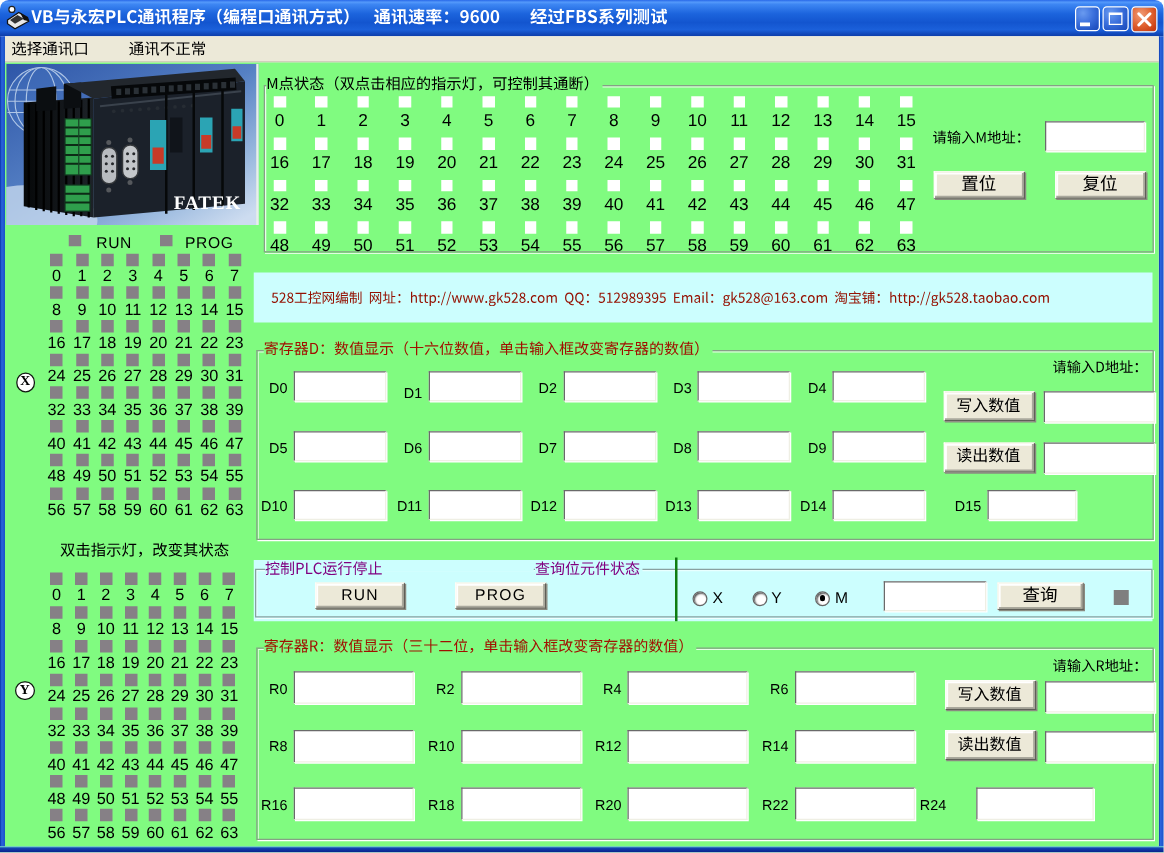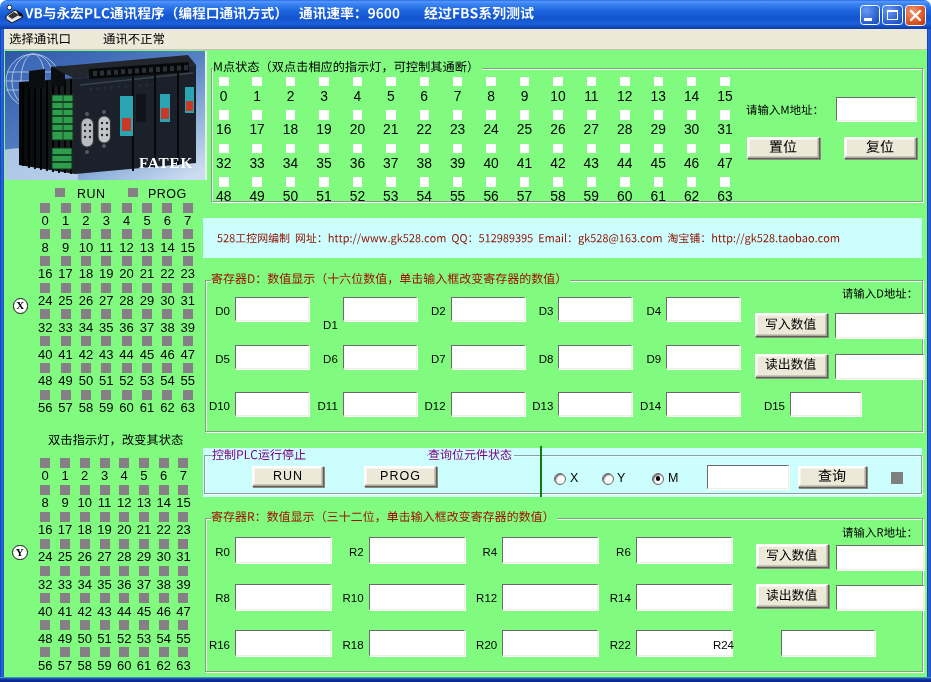--- a/index.html
+++ b/index.html
@@ -580,21 +580,21 @@
     </svg>
 <div class="fr" style="left:204.5px;top:279.5px;width:716.5px;height:150.5px;"></div>
 <svg class="ab" style="left:211.0px;top:272.5px;background:#80fb80;" width="359" height="14" viewBox="0 0 359 14">
       <path transform="translate(0,10.1) scale(1.0000)" d="M5.4 -10C5.5 -9.7 5.6 -9.4 5.7 -9.1H0.9V-7H1.7V-8.3H10.2V-7H11.1V-9.1H6.6C6.6 -9.4 6.4 -9.9 6.2 -10.2ZM0.7 -4.5V-3.7H8.7V-0.1C8.7 0.1 8.7 0.1 8.5 0.1C8.3 0.2 7.6 0.2 6.9 0.1C7 0.4 7.1 0.7 7.2 0.9C8.1 0.9 8.7 1 9.1 0.8C9.5 0.7 9.6 0.5 9.6 -0.1V-3.7H11.3V-4.5H9.5L9.9 -5C9 -5.5 7.4 -6.1 6.1 -6.4L6.2 -6.6H9.8V-7.4H6.4C6.4 -7.6 6.5 -7.8 6.5 -8H5.7C5.6 -7.8 5.6 -7.6 5.5 -7.4H2.2V-6.6H5.2C4.8 -5.8 3.8 -5.3 1.8 -5.1C1.9 -4.9 2.1 -4.7 2.1 -4.5ZM5.7 -5.8C6.9 -5.5 8.4 -4.9 9.2 -4.5H2.7C4.2 -4.8 5.1 -5.2 5.7 -5.8ZM3 -2.2H6.2V-1H3ZM2.1 -2.9V0.3H3V-0.3H7V-2.9Z M19.4 -4.2V-3.2H16V-2.4H19.4V-0.1C19.4 0 19.3 0.1 19.1 0.1C18.9 0.1 18.2 0.1 17.4 0.1C17.5 0.3 17.6 0.7 17.7 0.9C18.7 0.9 19.4 0.9 19.8 0.8C20.2 0.7 20.3 0.4 20.3 -0.1V-2.4H23.5V-3.2H20.3V-3.9C21.1 -4.4 22.1 -5.2 22.7 -5.9L22.2 -6.3L22 -6.3H17V-5.5H21.1C20.6 -5 20 -4.5 19.4 -4.2ZM16.6 -10.1C16.5 -9.6 16.3 -9 16.1 -8.5H12.8V-7.6H15.7C15 -6 13.8 -4.4 12.4 -3.4C12.5 -3.2 12.7 -2.8 12.8 -2.6C13.3 -3 13.8 -3.4 14.3 -3.8V0.9H15.2V-4.9C15.8 -5.8 16.3 -6.7 16.7 -7.6H23.3V-8.5H17.1C17.3 -9 17.4 -9.4 17.5 -9.9Z M26.4 -8.8H28.4V-7.1H26.4ZM31.5 -8.8H33.6V-7.1H31.5ZM31.4 -5.8C31.9 -5.6 32.5 -5.3 32.9 -5H29.4C29.7 -5.4 29.9 -5.8 30.1 -6.2L29.2 -6.4V-9.5H25.5V-6.3H29.2C29 -5.9 28.7 -5.4 28.4 -5H24.6V-4.2H27.6C26.8 -3.5 25.7 -2.9 24.4 -2.4C24.5 -2.2 24.8 -1.9 24.9 -1.7L25.5 -2V1H26.4V0.6H28.4V0.9H29.2V-2.7H27C27.7 -3.2 28.3 -3.7 28.8 -4.2H31C31.5 -3.7 32.1 -3.2 32.9 -2.7H30.7V1H31.5V0.6H33.6V0.9H34.5V-2L35.1 -1.8C35.2 -2 35.5 -2.3 35.7 -2.5C34.4 -2.8 33 -3.5 32.1 -4.2H35.4V-5H33.3L33.6 -5.4C33.2 -5.7 32.4 -6.1 31.8 -6.3ZM30.6 -9.5V-6.3H34.5V-9.5ZM26.4 -0.2V-2H28.4V-0.2ZM31.5 -0.2V-2H33.6V-0.2Z M37.2 0H39.5C42.1 0 43.5 -1.6 43.5 -4.4C43.5 -7.2 42.1 -8.8 39.4 -8.8H37.2ZM38.3 -0.9V-7.9H39.3C41.4 -7.9 42.4 -6.7 42.4 -4.4C42.4 -2.2 41.4 -0.9 39.3 -0.9Z M47.3 -5.8C47.7 -5.8 48.2 -6.2 48.2 -6.7C48.2 -7.3 47.7 -7.6 47.3 -7.6C46.8 -7.6 46.3 -7.3 46.3 -6.7C46.3 -6.2 46.8 -5.8 47.3 -5.8ZM47.3 0C47.7 0 48.2 -0.3 48.2 -0.9C48.2 -1.4 47.7 -1.8 47.3 -1.8C46.8 -1.8 46.3 -1.4 46.3 -0.9C46.3 -0.3 46.8 0 47.3 0Z M61.6 -9.9C61.4 -9.4 61 -8.7 60.7 -8.3L61.3 -8C61.6 -8.4 62 -9 62.3 -9.5ZM57.3 -9.5C57.6 -9 57.9 -8.4 58.1 -7.9L58.7 -8.2C58.6 -8.7 58.3 -9.3 58 -9.8ZM61.2 -3.1C60.9 -2.5 60.5 -2 60.1 -1.5C59.6 -1.7 59.1 -2 58.7 -2.2C58.9 -2.4 59.1 -2.8 59.2 -3.1ZM57.6 -1.8C58.2 -1.6 58.8 -1.3 59.4 -1C58.7 -0.4 57.7 -0.1 56.7 0.2C56.9 0.3 57.1 0.6 57.2 0.9C58.3 0.6 59.3 0.1 60.2 -0.6C60.6 -0.4 60.9 -0.1 61.2 0.1L61.8 -0.5C61.5 -0.7 61.2 -0.9 60.8 -1.1C61.4 -1.8 61.9 -2.7 62.2 -3.7L61.7 -3.9L61.6 -3.9H59.6L59.9 -4.5L59.1 -4.6C59 -4.4 58.8 -4.1 58.7 -3.9H57.1V-3.1H58.4C58.1 -2.6 57.8 -2.2 57.6 -1.8ZM59.3 -10.1V-7.8H56.9V-7.1H59.1C58.5 -6.3 57.6 -5.6 56.7 -5.2C56.9 -5.1 57.1 -4.7 57.2 -4.5C57.9 -4.9 58.7 -5.6 59.3 -6.3V-4.8H60.2V-6.5C60.8 -6.1 61.5 -5.5 61.8 -5.2L62.3 -5.9C62 -6.1 60.9 -6.7 60.4 -7.1H62.6V-7.8H60.2V-10.1ZM63.8 -10C63.5 -7.9 63 -5.9 62 -4.6C62.2 -4.5 62.6 -4.2 62.7 -4C63 -4.5 63.3 -5 63.5 -5.6C63.8 -4.4 64.1 -3.3 64.6 -2.4C63.9 -1.2 63 -0.4 61.7 0.3C61.8 0.4 62.1 0.8 62.2 1C63.4 0.3 64.3 -0.5 65 -1.5C65.6 -0.5 66.4 0.3 67.3 0.9C67.5 0.6 67.7 0.3 67.9 0.1C66.9 -0.4 66.1 -1.3 65.5 -2.4C66.1 -3.6 66.6 -5.1 66.8 -6.9H67.6V-7.8H64.2C64.4 -8.4 64.5 -9.1 64.6 -9.9ZM66 -6.9C65.8 -5.5 65.5 -4.3 65.1 -3.3C64.6 -4.4 64.3 -5.6 64 -6.9Z M75.4 -10.1C75.4 -9.7 75.3 -9.3 75.3 -8.9H72.2V-8.1H75.1C75.1 -7.6 75 -7.3 74.9 -6.9H72.8V-0.2H71.7V0.6H79.8V-0.2H78.7V-6.9H75.7C75.8 -7.3 75.9 -7.6 76 -8.1H79.4V-8.9H76.2L76.4 -10ZM73.7 -0.2V-1.2H77.8V-0.2ZM73.7 -4.5H77.8V-3.5H73.7ZM73.7 -5.2V-6.2H77.8V-5.2ZM73.7 -2.9H77.8V-1.8H73.7ZM71.4 -10.1C70.8 -8.2 69.7 -6.5 68.6 -5.3C68.8 -5.1 69 -4.6 69.1 -4.4C69.5 -4.8 69.8 -5.2 70.2 -5.7V1H71V-7.1C71.5 -7.9 71.9 -8.9 72.3 -9.8Z M83.2 -6.8H89.3V-5.6H83.2ZM83.2 -8.8H89.3V-7.5H83.2ZM82.3 -9.5V-4.9H90.3V-9.5ZM90.1 -4C89.7 -3.2 89 -2.2 88.4 -1.5L89.1 -1.2C89.7 -1.8 90.4 -2.8 90.9 -3.6ZM81.7 -3.6C82.2 -2.8 82.8 -1.7 83.1 -1.1L83.8 -1.5C83.6 -2.1 82.9 -3.1 82.5 -3.9ZM87.1 -4.4V-0.5H85.3V-4.4H84.5V-0.5H80.7V0.4H91.8V-0.5H88V-4.4Z M95.1 -4.2C94.5 -2.9 93.7 -1.5 92.7 -0.7C92.9 -0.6 93.3 -0.3 93.5 -0.1C94.5 -1.1 95.4 -2.5 96 -4ZM100.5 -3.8C101.3 -2.7 102.2 -1.1 102.6 -0.1L103.5 -0.5C103.1 -1.5 102.2 -3.1 101.3 -4.2ZM94 -9.2V-8.3H102.5V-9.2ZM93 -6.3V-5.4H97.8V-0.2C97.8 -0 97.7 0 97.5 0C97.3 0 96.5 0 95.7 0C95.8 0.3 96 0.7 96 0.9C97.1 0.9 97.8 0.9 98.2 0.8C98.6 0.6 98.8 0.4 98.8 -0.2V-5.4H103.5V-6.3Z M112.6 -4.6C112.6 -2.2 113.5 -0.3 115 1.2L115.7 0.8C114.3 -0.6 113.5 -2.4 113.5 -4.6C113.5 -6.7 114.3 -8.5 115.7 -9.9L115 -10.3C113.5 -8.8 112.6 -6.9 112.6 -4.6Z M121.8 -10.1V-5.6H116.9V-4.7H121.8V1H122.8V-4.7H127.7V-5.6H122.8V-10.1Z M128.9 -6.9V-6H139.6V-6.9ZM132 -4.6C131.2 -2.8 129.9 -0.9 128.8 0.3C129 0.4 129.5 0.7 129.7 0.9C130.8 -0.4 132.1 -2.4 132.9 -4.3ZM135.5 -4.3C136.6 -2.7 138.1 -0.5 138.7 0.8L139.7 0.3C138.9 -1 137.5 -3.1 136.4 -4.7ZM133.1 -9.7C133.5 -8.9 134 -7.8 134.3 -7.2L135.2 -7.5C135 -8.2 134.5 -9.2 134.1 -10Z M144.7 -7.9V-7H151.2V-7.9ZM145.5 -6.1C145.8 -4.4 146.2 -2.2 146.3 -1L147.2 -1.2C147.1 -2.4 146.7 -4.6 146.3 -6.3ZM147.1 -9.9C147.3 -9.3 147.6 -8.5 147.7 -8L148.6 -8.3C148.4 -8.8 148.2 -9.6 147.9 -10.2ZM144.2 -0.4V0.5H151.7V-0.4H149.2C149.7 -2 150.2 -4.4 150.5 -6.2L149.5 -6.4C149.3 -4.6 148.8 -2 148.4 -0.4ZM143.7 -10C143 -8.2 141.9 -6.4 140.7 -5.2C140.9 -5 141.1 -4.6 141.2 -4.4C141.6 -4.8 142 -5.3 142.4 -5.8V0.9H143.3V-7.2C143.8 -8 144.2 -8.9 144.5 -9.8Z M157.6 -9.9C157.4 -9.4 157 -8.7 156.7 -8.3L157.3 -8C157.6 -8.4 158 -9 158.3 -9.5ZM153.3 -9.5C153.6 -9 153.9 -8.4 154.1 -7.9L154.7 -8.2C154.6 -8.7 154.3 -9.3 154 -9.8ZM157.2 -3.1C156.9 -2.5 156.5 -2 156.1 -1.5C155.6 -1.7 155.1 -2 154.7 -2.2C154.9 -2.4 155.1 -2.8 155.2 -3.1ZM153.6 -1.8C154.2 -1.6 154.8 -1.3 155.4 -1C154.7 -0.4 153.7 -0.1 152.7 0.2C152.9 0.3 153.1 0.6 153.2 0.9C154.3 0.6 155.3 0.1 156.2 -0.6C156.6 -0.4 156.9 -0.1 157.2 0.1L157.8 -0.5C157.5 -0.7 157.2 -0.9 156.8 -1.1C157.4 -1.8 157.9 -2.7 158.2 -3.7L157.7 -3.9L157.6 -3.9H155.6L155.9 -4.5L155.1 -4.6C155 -4.4 154.8 -4.1 154.7 -3.9H153.1V-3.1H154.4C154.1 -2.6 153.8 -2.2 153.6 -1.8ZM155.3 -10.1V-7.8H152.9V-7.1H155.1C154.5 -6.3 153.6 -5.6 152.7 -5.2C152.9 -5.1 153.1 -4.7 153.2 -4.5C153.9 -4.9 154.7 -5.6 155.3 -6.3V-4.8H156.2V-6.5C156.8 -6.1 157.5 -5.5 157.8 -5.2L158.3 -5.9C158 -6.1 156.9 -6.7 156.4 -7.1H158.6V-7.8H156.2V-10.1ZM159.8 -10C159.5 -7.9 159 -5.9 158 -4.6C158.2 -4.5 158.6 -4.2 158.7 -4C159 -4.5 159.3 -5 159.5 -5.6C159.8 -4.4 160.1 -3.3 160.6 -2.4C159.9 -1.2 159 -0.4 157.7 0.3C157.8 0.4 158.1 0.8 158.2 1C159.4 0.3 160.3 -0.5 161 -1.5C161.6 -0.5 162.4 0.3 163.3 0.9C163.5 0.6 163.7 0.3 163.9 0.1C162.9 -0.4 162.1 -1.3 161.5 -2.4C162.1 -3.6 162.6 -5.1 162.8 -6.9H163.6V-7.8H160.2C160.4 -8.4 160.5 -9.1 160.6 -9.9ZM162 -6.9C161.8 -5.5 161.5 -4.3 161.1 -3.3C160.6 -4.4 160.3 -5.6 160 -6.9Z M171.4 -10.1C171.4 -9.7 171.3 -9.3 171.3 -8.9H168.2V-8.1H171.1C171.1 -7.6 171 -7.3 170.9 -6.9H168.8V-0.2H167.7V0.6H175.8V-0.2H174.7V-6.9H171.7C171.8 -7.3 171.9 -7.6 172 -8.1H175.4V-8.9H172.2L172.4 -10ZM169.7 -0.2V-1.2H173.8V-0.2ZM169.7 -4.5H173.8V-3.5H169.7ZM169.7 -5.2V-6.2H173.8V-5.2ZM169.7 -2.9H173.8V-1.8H169.7ZM167.4 -10.1C166.8 -8.2 165.7 -6.5 164.6 -5.3C164.8 -5.1 165 -4.6 165.1 -4.4C165.5 -4.8 165.8 -5.2 166.2 -5.7V1H167V-7.1C167.5 -7.9 167.9 -8.9 168.3 -9.8Z M178.1 1.3C179.4 0.8 180.2 -0.1 180.2 -1.4C180.2 -2.3 179.9 -2.8 179.2 -2.8C178.7 -2.8 178.3 -2.5 178.3 -2C178.3 -1.4 178.7 -1.1 179.2 -1.1L179.4 -1.1C179.3 -0.3 178.8 0.3 177.9 0.6Z M190.9 -5.2H193.8V-3.9H190.9ZM194.7 -5.2H197.7V-3.9H194.7ZM190.9 -7.2H193.8V-6H190.9ZM194.7 -7.2H197.7V-6H194.7ZM196.8 -10C196.5 -9.4 196 -8.6 195.6 -8H192.6L193.1 -8.2C192.9 -8.7 192.3 -9.5 191.8 -10L191.1 -9.7C191.5 -9.2 192 -8.5 192.3 -8H190V-3.2H193.8V-2H188.9V-1.2H193.8V0.9H194.7V-1.2H199.6V-2H194.7V-3.2H198.6V-8H196.6C197 -8.5 197.4 -9.1 197.7 -9.7Z M202 -3.6V0.3H209.6V1H210.5V-3.6H209.6V-0.6H206.8V-4.5H211.5V-5.4H206.8V-7.3H210.7V-8.2H206.8V-10.1H205.8V-8.2H201.9V-7.3H205.8V-5.4H201V-4.5H205.8V-0.6H203V-3.6Z M221.1 -5.4V-1H221.8V-5.4ZM222.6 -5.8V-0.1C222.6 0.1 222.5 0.1 222.4 0.1C222.3 0.1 221.8 0.1 221.2 0.1C221.3 0.3 221.4 0.6 221.5 0.9C222.2 0.9 222.6 0.8 222.9 0.7C223.2 0.6 223.3 0.4 223.3 -0.1V-5.8ZM213.1 -4C213.2 -4.1 213.6 -4.1 213.9 -4.1H214.9V-2.5C214.1 -2.3 213.3 -2.1 212.8 -2L213 -1.2L214.9 -1.6V0.9H215.7V-1.8L216.7 -2.1L216.6 -2.9L215.7 -2.7V-4.1H216.6V-5H215.7V-6.8H214.9V-5H213.8C214.2 -5.8 214.5 -6.8 214.7 -7.8H216.7V-8.6H214.9C215 -9.1 215 -9.5 215.1 -9.9L214.2 -10.1C214.2 -9.6 214.1 -9.1 214.1 -8.6H212.8V-7.8H213.9C213.7 -6.8 213.5 -6 213.3 -5.7C213.2 -5.2 213 -4.8 212.8 -4.7C212.9 -4.5 213.1 -4.1 213.1 -4ZM220.2 -10.1C219.4 -8.9 217.9 -7.7 216.4 -7C216.6 -6.8 216.9 -6.5 217 -6.3C217.3 -6.5 217.7 -6.7 218 -6.9V-6.4H222.4V-7C222.7 -6.8 223 -6.6 223.4 -6.4C223.5 -6.7 223.7 -7 223.9 -7.2C222.7 -7.7 221.5 -8.4 220.6 -9.4L220.9 -9.8ZM218.3 -7.1C219 -7.6 219.6 -8.2 220.2 -8.8C220.8 -8.1 221.4 -7.6 222.2 -7.1ZM219.6 -4.9V-3.9H218V-4.9ZM217.2 -5.6V0.9H218V-1.6H219.6V0C219.6 0.1 219.6 0.1 219.5 0.2C219.4 0.2 219.1 0.2 218.7 0.1C218.8 0.4 218.9 0.7 218.9 0.9C219.4 0.9 219.8 0.9 220.1 0.8C220.3 0.6 220.4 0.4 220.4 0V-5.6ZM218 -3.2H219.6V-2.2H218Z M227.8 -9.1C228.6 -8.5 229.2 -7.8 229.7 -7.1C228.9 -3.7 227.4 -1.2 224.7 0.2C225 0.3 225.4 0.7 225.6 0.9C228 -0.5 229.5 -2.7 230.5 -5.9C231.8 -3.5 232.6 -0.7 235.4 0.8C235.4 0.6 235.7 0.1 235.8 -0.2C231.8 -2.6 232.2 -7.1 228.3 -9.8Z M247.6 -9.4H241V0.4H247.8V-0.4H241.9V-8.5H247.6ZM242.3 -2.4V-1.6H247.4V-2.4H245.2V-4.3H247.1V-5H245.2V-6.7H247.3V-7.5H242.4V-6.7H244.3V-5H242.6V-4.3H244.3V-2.4ZM238.5 -10.1V-7.6H236.8V-6.7H238.5C238.1 -5.2 237.3 -3.3 236.6 -2.4C236.7 -2.2 236.9 -1.8 237 -1.6C237.6 -2.3 238.1 -3.6 238.5 -4.8V0.9H239.4V-5.4C239.8 -4.8 240.2 -4.1 240.4 -3.7L240.9 -4.5C240.7 -4.8 239.7 -5.9 239.4 -6.3V-6.7H240.7V-7.6H239.4V-10.1Z M255.5 -7H258C257.7 -5.4 257.3 -4.1 256.7 -3C256.1 -4.1 255.7 -5.5 255.4 -6.9ZM249.2 -9.2V-8.4H252.5V-5.8H249.3V-1.2C249.3 -0.8 249.1 -0.6 249 -0.6C249.1 -0.3 249.3 0.1 249.3 0.4C249.6 0.2 250 -0.1 253.5 -1.4C253.5 -1.6 253.4 -2 253.4 -2.3L250.2 -1.1V-4.9H253.4L253.3 -4.8C253.5 -4.7 253.9 -4.4 254 -4.2C254.4 -4.6 254.6 -5.1 254.9 -5.6C255.2 -4.3 255.6 -3.2 256.2 -2.2C255.5 -1.2 254.5 -0.4 253.2 0.2C253.4 0.4 253.7 0.8 253.8 1C255 0.4 256 -0.4 256.7 -1.3C257.4 -0.4 258.2 0.4 259.2 0.9C259.4 0.7 259.7 0.3 259.9 0.1C258.8 -0.3 258 -1.1 257.3 -2.1C258.1 -3.4 258.6 -5 258.9 -7H259.7V-7.9H255.8C256 -8.5 256.2 -9.2 256.3 -9.9L255.4 -10.1C255 -8.1 254.4 -6.2 253.4 -5V-9.2Z M262.9 -7.5C262.6 -6.7 262 -5.8 261.3 -5.3C261.5 -5.1 261.9 -4.9 262 -4.8C262.7 -5.4 263.3 -6.4 263.7 -7.3ZM268.5 -7.1C269.3 -6.4 270.2 -5.4 270.6 -4.8L271.3 -5.2C270.9 -5.8 270 -6.8 269.2 -7.5ZM265.4 -10C265.7 -9.6 265.9 -9.2 266.1 -8.9H261.1V-8.1H264.4V-4.4H265.3V-8.1H267.2V-4.4H268.1V-8.1H271.4V-8.9H267.1C266.9 -9.2 266.6 -9.8 266.3 -10.2ZM261.9 -4.1V-3.3H262.8C263.4 -2.3 264.3 -1.5 265.3 -0.9C264 -0.4 262.5 -0 260.9 0.2C261 0.4 261.3 0.8 261.3 1C263.1 0.7 264.8 0.3 266.2 -0.4C267.7 0.3 269.4 0.7 271.2 1C271.3 0.7 271.5 0.4 271.7 0.2C270 0 268.5 -0.3 267.2 -0.9C268.4 -1.6 269.4 -2.5 270.1 -3.7L269.6 -4.1L269.4 -4.1ZM263.8 -3.3H268.8C268.2 -2.5 267.3 -1.8 266.3 -1.3C265.2 -1.8 264.4 -2.5 263.8 -3.3Z M277.6 -10C277.7 -9.7 277.8 -9.4 277.9 -9.1H273.1V-7H274V-8.3H282.5V-7H283.4V-9.1H278.9C278.8 -9.4 278.7 -9.9 278.5 -10.2ZM272.9 -4.5V-3.7H281V-0.1C281 0.1 280.9 0.1 280.7 0.1C280.5 0.2 279.9 0.2 279.1 0.1C279.3 0.4 279.4 0.7 279.4 0.9C280.4 0.9 281 1 281.4 0.8C281.8 0.7 281.9 0.5 281.9 -0.1V-3.7H283.6V-4.5H281.7L282.1 -5C281.3 -5.5 279.7 -6.1 278.3 -6.4L278.4 -6.6H282.1V-7.4H278.7C278.7 -7.6 278.7 -7.8 278.8 -8H277.9C277.9 -7.8 277.8 -7.6 277.8 -7.4H274.5V-6.6H277.5C277 -5.8 276 -5.3 274 -5.1C274.1 -4.9 274.3 -4.7 274.4 -4.5ZM277.9 -5.8C279.2 -5.5 280.6 -4.9 281.5 -4.5H274.9C276.4 -4.8 277.4 -5.2 277.9 -5.8ZM275.2 -2.2H278.4V-1H275.2ZM274.4 -2.9V0.3H275.2V-0.3H279.3V-2.9Z M291.6 -4.2V-3.2H288.3V-2.4H291.6V-0.1C291.6 0 291.6 0.1 291.4 0.1C291.1 0.1 290.4 0.1 289.6 0.1C289.8 0.3 289.9 0.7 289.9 0.9C290.9 0.9 291.6 0.9 292 0.8C292.4 0.7 292.5 0.4 292.5 -0.1V-2.4H295.7V-3.2H292.5V-3.9C293.4 -4.4 294.3 -5.2 295 -5.9L294.4 -6.3L294.2 -6.3H289.3V-5.5H293.4C292.9 -5 292.2 -4.5 291.6 -4.2ZM288.9 -10.1C288.7 -9.6 288.6 -9 288.4 -8.5H285V-7.6H288C287.2 -6 286.1 -4.4 284.6 -3.4C284.8 -3.2 285 -2.8 285.1 -2.6C285.6 -3 286.1 -3.4 286.5 -3.8V0.9H287.4V-4.9C288 -5.8 288.6 -6.7 289 -7.6H295.5V-8.5H289.3C289.5 -9 289.7 -9.4 289.8 -9.9Z M298.6 -8.8H300.6V-7.1H298.6ZM303.7 -8.8H305.9V-7.1H303.7ZM303.6 -5.8C304.1 -5.6 304.7 -5.3 305.1 -5H301.7C302 -5.4 302.2 -5.8 302.4 -6.2L301.5 -6.4V-9.5H297.8V-6.3H301.4C301.2 -5.9 301 -5.4 300.6 -5H296.9V-4.2H299.8C299 -3.5 297.9 -2.9 296.6 -2.4C296.8 -2.2 297 -1.9 297.1 -1.7L297.8 -2V1H298.6V0.6H300.6V0.9H301.5V-2.7H299.2C299.9 -3.2 300.5 -3.7 301 -4.2H303.2C303.7 -3.7 304.4 -3.2 305.1 -2.7H302.9V1H303.7V0.6H305.9V0.9H306.8V-2L307.3 -1.8C307.5 -2 307.7 -2.3 307.9 -2.5C306.6 -2.8 305.3 -3.5 304.4 -4.2H307.6V-5H305.5L305.9 -5.4C305.5 -5.7 304.7 -6.1 304.1 -6.3ZM302.9 -9.5V-6.3H306.8V-9.5ZM298.6 -0.2V-2H300.6V-0.2ZM303.7 -0.2V-2H305.9V-0.2Z M314.9 -5.1C315.5 -4.2 316.4 -3 316.7 -2.3L317.5 -2.7C317.1 -3.5 316.3 -4.6 315.6 -5.5ZM311.1 -10.1C311 -9.5 310.8 -8.7 310.6 -8.1H309.3V0.6H310.1V-0.3H313.5V-8.1H311.5C311.7 -8.7 311.9 -9.3 312.1 -9.9ZM310.1 -7.3H312.6V-4.8H310.1ZM310.1 -1.1V-4H312.6V-1.1ZM315.4 -10.1C315 -8.5 314.4 -6.8 313.6 -5.7C313.8 -5.6 314.2 -5.4 314.3 -5.2C314.7 -5.8 315.1 -6.5 315.5 -7.4H318.5C318.4 -2.5 318.2 -0.7 317.8 -0.3C317.7 -0.1 317.5 -0.1 317.3 -0.1C317 -0.1 316.3 -0.1 315.5 -0.2C315.7 0.1 315.8 0.5 315.8 0.7C316.5 0.7 317.2 0.8 317.6 0.7C318 0.7 318.3 0.6 318.6 0.2C319 -0.4 319.2 -2.2 319.4 -7.7C319.4 -7.8 319.4 -8.2 319.4 -8.2H315.8C316 -8.7 316.2 -9.3 316.3 -9.9Z M325.6 -9.9C325.4 -9.4 325 -8.7 324.7 -8.3L325.3 -8C325.6 -8.4 326 -9 326.3 -9.5ZM321.3 -9.5C321.6 -9 321.9 -8.4 322.1 -7.9L322.7 -8.2C322.6 -8.7 322.3 -9.3 322 -9.8ZM325.2 -3.1C324.9 -2.5 324.5 -2 324.1 -1.5C323.6 -1.7 323.1 -2 322.7 -2.2C322.9 -2.4 323.1 -2.8 323.2 -3.1ZM321.6 -1.8C322.2 -1.6 322.8 -1.3 323.4 -1C322.7 -0.4 321.7 -0.1 320.7 0.2C320.9 0.3 321.1 0.6 321.2 0.9C322.3 0.6 323.3 0.1 324.2 -0.6C324.6 -0.4 324.9 -0.1 325.2 0.1L325.8 -0.5C325.5 -0.7 325.2 -0.9 324.8 -1.1C325.4 -1.8 325.9 -2.7 326.2 -3.7L325.7 -3.9L325.6 -3.9H323.6L323.9 -4.5L323.1 -4.6C323 -4.4 322.8 -4.1 322.7 -3.9H321.1V-3.1H322.4C322.1 -2.6 321.8 -2.2 321.6 -1.8ZM323.3 -10.1V-7.8H320.9V-7.1H323.1C322.5 -6.3 321.6 -5.6 320.7 -5.2C320.9 -5.1 321.1 -4.7 321.2 -4.5C321.9 -4.9 322.7 -5.6 323.3 -6.3V-4.8H324.2V-6.5C324.8 -6.1 325.5 -5.5 325.8 -5.2L326.3 -5.9C326 -6.1 324.9 -6.7 324.4 -7.1H326.6V-7.8H324.2V-10.1ZM327.8 -10C327.5 -7.9 327 -5.9 326 -4.6C326.2 -4.5 326.6 -4.2 326.7 -4C327 -4.5 327.3 -5 327.5 -5.6C327.8 -4.4 328.1 -3.3 328.6 -2.4C327.9 -1.2 327 -0.4 325.7 0.3C325.8 0.4 326.1 0.8 326.2 1C327.4 0.3 328.3 -0.5 329 -1.5C329.6 -0.5 330.4 0.3 331.3 0.9C331.5 0.6 331.7 0.3 331.9 0.1C330.9 -0.4 330.1 -1.3 329.5 -2.4C330.1 -3.6 330.6 -5.1 330.8 -6.9H331.6V-7.8H328.2C328.4 -8.4 328.5 -9.1 328.6 -9.9ZM330 -6.9C329.8 -5.5 329.5 -4.3 329.1 -3.3C328.6 -4.4 328.3 -5.6 328 -6.9Z M339.4 -10.1C339.4 -9.7 339.3 -9.3 339.3 -8.9H336.2V-8.1H339.1C339.1 -7.6 339 -7.3 338.9 -6.9H336.8V-0.2H335.7V0.6H343.8V-0.2H342.7V-6.9H339.7C339.8 -7.3 339.9 -7.6 340 -8.1H343.4V-8.9H340.2L340.4 -10ZM337.7 -0.2V-1.2H341.8V-0.2ZM337.7 -4.5H341.8V-3.5H337.7ZM337.7 -5.2V-6.2H341.8V-5.2ZM337.7 -2.9H341.8V-1.8H337.7ZM335.4 -10.1C334.8 -8.2 333.7 -6.5 332.6 -5.3C332.8 -5.1 333 -4.6 333.1 -4.4C333.5 -4.8 333.8 -5.2 334.2 -5.7V1H335V-7.1C335.5 -7.9 335.9 -8.9 336.3 -9.8Z M347.9 -4.6C347.9 -6.9 347 -8.8 345.5 -10.3L344.8 -9.9C346.2 -8.5 347 -6.7 347 -4.6C347 -2.4 346.2 -0.6 344.8 0.8L345.5 1.2C347 -0.3 347.9 -2.2 347.9 -4.6Z" fill="#a01000"></path>
     </svg>
 <svg class="ab" style="left:842.0px;top:288.0px;" width="78" height="13" viewBox="0 0 78 13">
       <path transform="translate(0,9.7) scale(0.9881)" d="M1.2 -8.9C1.8 -8.3 2.6 -7.6 2.9 -7.1L3.5 -7.7C3.2 -8.2 2.4 -8.9 1.8 -9.4ZM0.5 -6V-5.2H2.2V-1C2.2 -0.5 1.9 -0.2 1.7 -0C1.8 0.1 2 0.5 2.1 0.7C2.3 0.5 2.6 0.2 4.5 -1.3C4.4 -1.4 4.3 -1.8 4.2 -2L3 -1.1V-6ZM5.7 -2.4H9.3V-1.5H5.7ZM5.7 -3V-3.9H9.3V-3ZM7.1 -9.7V-8.8H4.4V-8.1H7.1V-7.4H4.7V-6.7H7.1V-5.9H4V-5.3H11V-5.9H7.9V-6.7H10.3V-7.4H7.9V-8.1H10.7V-8.8H7.9V-9.7ZM4.9 -4.6V0.9H5.7V-0.9H9.3V-0.1C9.3 0.1 9.2 0.1 9.1 0.1C8.9 0.1 8.4 0.1 7.8 0.1C7.9 0.3 8 0.7 8 0.9C8.9 0.9 9.4 0.9 9.7 0.7C10 0.6 10.1 0.4 10.1 -0V-4.6Z M19.9 -5.1V-1H20.6V-5.1ZM21.4 -5.6V-0.1C21.4 0.1 21.4 0.1 21.2 0.1C21.1 0.1 20.6 0.1 20.1 0.1C20.2 0.3 20.3 0.6 20.3 0.8C21 0.8 21.5 0.8 21.7 0.7C22 0.6 22.1 0.4 22.1 -0.1V-5.6ZM12.3 -3.8C12.4 -3.9 12.7 -4 13.1 -4H14V-2.4C13.2 -2.2 12.5 -2 12 -1.9L12.2 -1.1L14 -1.6V0.9H14.8V-1.8L15.7 -2L15.7 -2.7L14.8 -2.5V-4H15.7V-4.7H14.8V-6.5H14V-4.7H13C13.3 -5.6 13.6 -6.5 13.8 -7.5H15.7V-8.3H14C14.1 -8.7 14.2 -9.1 14.2 -9.5L13.4 -9.6C13.4 -9.2 13.3 -8.7 13.2 -8.3H12V-7.5H13.1C12.9 -6.5 12.7 -5.8 12.5 -5.5C12.4 -4.9 12.2 -4.6 12.1 -4.5C12.1 -4.3 12.3 -4 12.3 -3.8ZM19.1 -9.7C18.3 -8.5 16.9 -7.3 15.5 -6.7C15.7 -6.5 15.9 -6.3 16.1 -6.1C16.4 -6.2 16.7 -6.4 17 -6.6V-6.1H21.2V-6.7C21.5 -6.5 21.8 -6.3 22.1 -6.2C22.3 -6.4 22.5 -6.7 22.7 -6.9C21.5 -7.4 20.4 -8 19.5 -9L19.8 -9.4ZM17.3 -6.8C18 -7.3 18.6 -7.9 19.1 -8.4C19.7 -7.8 20.3 -7.3 21 -6.8ZM18.6 -4.7V-3.8H17V-4.7ZM16.3 -5.4V0.9H17V-1.5H18.6V0C18.6 0.1 18.5 0.1 18.4 0.1C18.3 0.1 18 0.1 17.7 0.1C17.8 0.3 17.9 0.7 17.9 0.9C18.4 0.9 18.7 0.9 19 0.7C19.2 0.6 19.3 0.4 19.3 0V-5.4ZM17 -3.1H18.6V-2.2H17Z M26.4 -8.7C27.2 -8.2 27.7 -7.5 28.2 -6.8C27.5 -3.5 26.1 -1.2 23.5 0.1C23.7 0.3 24.1 0.7 24.3 0.8C26.6 -0.5 28.1 -2.6 28.9 -5.6C30.2 -3.3 31 -0.7 33.7 0.8C33.7 0.5 33.9 0.1 34.1 -0.2C30.3 -2.5 30.6 -6.8 26.9 -9.4Z M35.7 0H37.8C40.4 0 41.7 -1.6 41.7 -4.2C41.7 -6.9 40.4 -8.4 37.8 -8.4H35.7ZM36.7 -0.9V-7.6H37.7C39.7 -7.6 40.6 -6.4 40.6 -4.2C40.6 -2.1 39.7 -0.9 37.7 -0.9Z M47.3 -8.6V-5.4L46.1 -4.9L46.4 -4.2L47.3 -4.5V-0.9C47.3 0.3 47.7 0.7 49 0.7C49.3 0.7 51.6 0.7 51.9 0.7C53.1 0.7 53.4 0.1 53.5 -1.4C53.3 -1.5 52.9 -1.6 52.7 -1.8C52.6 -0.4 52.5 -0.1 51.9 -0.1C51.4 -0.1 49.5 -0.1 49.1 -0.1C48.3 -0.1 48.2 -0.3 48.2 -0.9V-4.9L49.7 -5.6V-1.6H50.5V-5.9L52.1 -6.6C52.1 -4.7 52.1 -3.5 52.1 -3.2C52 -2.9 51.9 -2.9 51.7 -2.9C51.6 -2.9 51.2 -2.9 50.9 -2.9C51 -2.7 51.1 -2.4 51.2 -2.1C51.5 -2.1 51.9 -2.1 52.2 -2.2C52.6 -2.3 52.8 -2.5 52.9 -3C52.9 -3.4 53 -5.2 53 -7.3L53 -7.5L52.4 -7.7L52.2 -7.6L52.1 -7.4L50.5 -6.8V-9.7H49.7V-6.4L48.2 -5.8V-8.6ZM42.8 -1.8 43.1 -0.9C44.1 -1.4 45.5 -1.9 46.7 -2.5L46.5 -3.3L45.2 -2.7V-6.1H46.5V-6.9H45.2V-9.5H44.4V-6.9H42.9V-6.1H44.4V-2.4C43.8 -2.2 43.2 -1.9 42.8 -1.8Z M58.9 -7.1V-0.3H57.5V0.5H65V-0.3H62.3V-4.8H64.8V-5.7H62.3V-9.6H61.4V-0.3H59.8V-7.1ZM54.3 -1.9 54.6 -1C55.7 -1.5 57.1 -2.1 58.4 -2.6L58.3 -3.4L56.8 -2.8V-6.1H58.3V-6.9H56.8V-9.5H56V-6.9H54.4V-6.1H56V-2.5C55.4 -2.3 54.8 -2 54.3 -1.9Z M68.3 -5.6C68.7 -5.6 69.2 -5.9 69.2 -6.4C69.2 -7 68.7 -7.3 68.3 -7.3C67.8 -7.3 67.4 -7 67.4 -6.4C67.4 -5.9 67.8 -5.6 68.3 -5.6ZM68.3 0C68.7 0 69.2 -0.3 69.2 -0.8C69.2 -1.3 68.7 -1.7 68.3 -1.7C67.8 -1.7 67.4 -1.3 67.4 -0.8C67.4 -0.3 67.8 0 68.3 0Z" fill="#000"></path>
     </svg>
 <div class="ab rlab" style="left:204.0px;top:304.5px;width:26px;">D0</div>
 <div class="tbox" style="left:235.0px;top:297.0px;width:74.0px;height:24.0px;"></div>
-<div class="ab rlab" style="left:311.8px;top:319px;width:26px;">D1</div>
+<div class="ab rlab" style="left:311.8px;top:309px;width:26px;">D1</div>
 <div class="tbox" style="left:342.8px;top:297.0px;width:74.0px;height:24.0px;"></div>
 <div class="ab rlab" style="left:419.6px;top:304.5px;width:26px;">D2</div>
 <div class="tbox" style="left:450.6px;top:297.0px;width:74.0px;height:24.0px;"></div>
 <div class="ab rlab" style="left:527.4px;top:304.5px;width:26px;">D3</div>
 <div class="tbox" style="left:558.4px;top:297.0px;width:74.0px;height:24.0px;"></div>
 <div class="ab rlab" style="left:635.2px;top:304.5px;width:26px;">D4</div>
 <div class="tbox" style="left:666.2px;top:297.0px;width:74.0px;height:24.0px;"></div>
 <div class="ab rlab" style="left:204.0px;top:352.5px;width:26px;">D5</div>
 <div class="tbox" style="left:235.0px;top:345.0px;width:74.0px;height:24.0px;"></div>
 <div class="ab rlab" style="left:311.8px;top:352.5px;width:26px;">D6</div>
@@ -684,21 +684,21 @@
 <div class="ab rlab" style="left:601.8px;top:592.0px;width:29px;">R14</div>
 <div class="tbox" style="left:635.8px;top:583.5px;width:96.0px;height:26.0px;"></div>
 <div class="ab rlab" style="left:201.0px;top:638.5px;width:29px;">R16</div>
 <div class="tbox" style="left:235.0px;top:630.0px;width:96.0px;height:26.0px;"></div>
 <div class="ab rlab" style="left:334.6px;top:638.5px;width:29px;">R18</div>
 <div class="tbox" style="left:368.6px;top:630.0px;width:96.0px;height:26.0px;"></div>
 <div class="ab rlab" style="left:468.2px;top:638.5px;width:29px;">R20</div>
 <div class="tbox" style="left:502.2px;top:630.0px;width:96.0px;height:26.0px;"></div>
 <div class="ab rlab" style="left:601.8px;top:638.5px;width:29px;">R22</div>
 <div class="tbox" style="left:635.8px;top:630.0px;width:96.0px;height:26.0px;"></div>
-<div class="ab rlab" style="left:705px;top:638.5px;width:29px;">R24</div>
+<div class="ab rlab" style="left:728px;top:638.5px;width:29px;">R24</div>
 <div class="tbox" style="left:781.0px;top:630.0px;width:94.0px;height:26.0px;"></div>
 <div class="btn" style="left:756.0px;top:544.0px;width:72.5px;height:24.0px;">
       <svg width="53" height="15" viewBox="0 0 53 15">
         <path transform="translate(0,10.8)" d="M1 -10.1V-7.6H2V-9.2H10.8V-7.6H11.8V-10.1ZM1.2 -2.7V-1.8H8.4V-2.7ZM3.8 -8.9C3.6 -7.4 3.1 -5.3 2.8 -4.1H9.5C9.3 -1.6 9 -0.5 8.6 -0.1C8.5 -0 8.3 0 8.1 0C7.7 0 6.9 -0 6 -0.1C6.1 0.2 6.3 0.6 6.3 0.8C7.1 0.9 7.9 0.9 8.4 0.9C8.9 0.8 9.2 0.7 9.4 0.4C9.9 -0 10.2 -1.3 10.5 -4.5C10.6 -4.6 10.6 -5 10.6 -5H4L4.3 -6.6H10.2V-7.4H4.5L4.8 -8.8Z M16.6 -9.7C17.4 -9.1 18.1 -8.4 18.6 -7.6C17.8 -3.9 16.2 -1.3 13.3 0.2C13.6 0.3 14 0.7 14.2 0.9C16.8 -0.6 18.4 -2.9 19.4 -6.3C20.8 -3.7 21.7 -0.7 24.7 0.9C24.7 0.6 25 0.1 25.1 -0.2C20.9 -2.7 21.3 -7.6 17.2 -10.5Z M31.3 -10.5C31 -10 30.6 -9.3 30.3 -8.8L30.9 -8.5C31.3 -8.9 31.7 -9.6 32.1 -10.2ZM26.7 -10.2C27.1 -9.6 27.4 -8.9 27.5 -8.5L28.2 -8.8C28.1 -9.2 27.8 -9.9 27.4 -10.4ZM30.8 -3.3C30.6 -2.7 30.1 -2.1 29.7 -1.6C29.2 -1.9 28.7 -2.1 28.2 -2.3C28.4 -2.6 28.6 -3 28.8 -3.3ZM27 -2C27.6 -1.7 28.3 -1.4 29 -1.1C28.2 -0.5 27.2 -0.1 26.1 0.2C26.3 0.4 26.5 0.7 26.6 0.9C27.8 0.6 28.9 0.1 29.8 -0.6C30.2 -0.4 30.6 -0.1 30.9 0.1L31.5 -0.6C31.2 -0.8 30.8 -1 30.4 -1.2C31.1 -1.9 31.6 -2.8 31.9 -4L31.4 -4.2L31.3 -4.1H29.2L29.4 -4.8L28.6 -5C28.5 -4.7 28.4 -4.4 28.2 -4.1H26.5V-3.3H27.8C27.6 -2.8 27.3 -2.3 27 -2ZM28.9 -10.8V-8.4H26.2V-7.6H28.6C28 -6.7 27 -6 26.1 -5.6C26.3 -5.4 26.5 -5.1 26.6 -4.8C27.4 -5.3 28.2 -6 28.9 -6.7V-5.2H29.8V-6.9C30.4 -6.5 31.2 -5.9 31.5 -5.6L32 -6.3C31.7 -6.5 30.6 -7.2 30 -7.6H32.4V-8.4H29.8V-10.8ZM33.7 -10.6C33.3 -8.4 32.8 -6.2 31.8 -4.9C32 -4.8 32.3 -4.5 32.5 -4.3C32.8 -4.8 33.1 -5.4 33.4 -6C33.6 -4.7 34 -3.6 34.5 -2.5C33.8 -1.3 32.8 -0.4 31.4 0.3C31.6 0.5 31.8 0.9 31.9 1.1C33.2 0.4 34.2 -0.5 35 -1.7C35.6 -0.6 36.4 0.3 37.4 0.9C37.5 0.7 37.8 0.3 38 0.2C37 -0.4 36.1 -1.4 35.5 -2.5C36.1 -3.9 36.6 -5.5 36.9 -7.4H37.7V-8.3H34.1C34.3 -9 34.4 -9.7 34.5 -10.5ZM36 -7.4C35.8 -5.9 35.4 -4.6 35 -3.5C34.5 -4.7 34.1 -6 33.9 -7.4Z M46.1 -10.8C46 -10.4 46 -9.9 45.9 -9.4H42.6V-8.6H45.7C45.7 -8.2 45.6 -7.7 45.5 -7.4H43.3V-0.2H42.1V0.7H50.7V-0.2H49.5V-7.4H46.4C46.5 -7.7 46.6 -8.2 46.7 -8.6H50.3V-9.4H46.9L47.1 -10.7ZM44.2 -0.2V-1.2H48.6V-0.2ZM44.2 -4.9H48.6V-3.8H44.2ZM44.2 -5.6V-6.6H48.6V-5.6ZM44.2 -3.1H48.6V-1.9H44.2ZM41.8 -10.7C41.1 -8.8 40 -6.9 38.8 -5.6C39 -5.4 39.2 -4.9 39.3 -4.7C39.7 -5.1 40.1 -5.6 40.4 -6.1V1H41.3V-7.5C41.8 -8.5 42.3 -9.5 42.7 -10.5Z" fill="#000"></path>
       </svg>
     </div>
 <div class="tbox" style="left:836.0px;top:545.0px;width:88.0px;height:25.0px;"></div>
 <div class="btn" style="left:756.0px;top:584.0px;width:72.5px;height:24.0px;">
       <svg width="53" height="15" viewBox="0 0 53 15">
         <path transform="translate(0,10.8)" d="M5.7 -5.8C6.3 -5.4 7.1 -4.9 7.5 -4.5L8 -5C7.6 -5.4 6.8 -5.9 6.1 -6.3ZM4.7 -4.6C5.4 -4.3 6.2 -3.7 6.6 -3.3L7.1 -3.8C6.7 -4.2 5.9 -4.8 5.2 -5.1ZM8.7 -1.3C9.8 -0.7 11 0.4 11.7 1.1L12.3 0.4C11.6 -0.2 10.4 -1.2 9.3 -1.9ZM1.3 -9.8C2 -9.2 2.9 -8.4 3.3 -7.9L4 -8.6C3.5 -9.1 2.6 -9.9 2 -10.5ZM4.7 -7.6V-6.8H10.9C10.7 -6.2 10.5 -5.6 10.3 -5.2L11.1 -5C11.4 -5.7 11.7 -6.6 12 -7.5L11.4 -7.6L11.2 -7.6H8.8V-8.7H11.4V-9.6H8.8V-10.8H7.8V-9.6H5.2V-8.7H7.8V-7.6ZM8.2 -6.3V-4.7C8.2 -4.3 8.2 -3.8 8 -3.2H4.4V-2.4H7.7C7.2 -1.4 6.2 -0.4 4.2 0.3C4.4 0.5 4.7 0.9 4.8 1.1C7.2 0.1 8.2 -1.1 8.7 -2.4H12.1V-3.2H9C9.1 -3.7 9.1 -4.2 9.1 -4.7V-6.3ZM0.5 -6.7V-5.8H2.4V-1.1C2.4 -0.5 2 -0.1 1.8 0.1C2 0.2 2.2 0.6 2.3 0.8V0.8C2.5 0.5 2.8 0.2 4.8 -1.4C4.7 -1.6 4.5 -2 4.5 -2.3L3.3 -1.3V-6.7Z M14.1 -4.4V0.3H23.2V1H24.3V-4.4H23.2V-0.7H19.7V-5.2H23.7V-9.6H22.7V-6.1H19.7V-10.7H18.6V-6.1H15.7V-9.6H14.7V-5.2H18.6V-0.7H15.2V-4.4Z M31.3 -10.5C31 -10 30.6 -9.3 30.3 -8.8L30.9 -8.5C31.3 -8.9 31.7 -9.6 32.1 -10.2ZM26.7 -10.2C27.1 -9.6 27.4 -8.9 27.5 -8.5L28.2 -8.8C28.1 -9.2 27.8 -9.9 27.4 -10.4ZM30.8 -3.3C30.6 -2.7 30.1 -2.1 29.7 -1.6C29.2 -1.9 28.7 -2.1 28.2 -2.3C28.4 -2.6 28.6 -3 28.8 -3.3ZM27 -2C27.6 -1.7 28.3 -1.4 29 -1.1C28.2 -0.5 27.2 -0.1 26.1 0.2C26.3 0.4 26.5 0.7 26.6 0.9C27.8 0.6 28.9 0.1 29.8 -0.6C30.2 -0.4 30.6 -0.1 30.9 0.1L31.5 -0.6C31.2 -0.8 30.8 -1 30.4 -1.2C31.1 -1.9 31.6 -2.8 31.9 -4L31.4 -4.2L31.3 -4.1H29.2L29.4 -4.8L28.6 -5C28.5 -4.7 28.4 -4.4 28.2 -4.1H26.5V-3.3H27.8C27.6 -2.8 27.3 -2.3 27 -2ZM28.9 -10.8V-8.4H26.2V-7.6H28.6C28 -6.7 27 -6 26.1 -5.6C26.3 -5.4 26.5 -5.1 26.6 -4.8C27.4 -5.3 28.2 -6 28.9 -6.7V-5.2H29.8V-6.9C30.4 -6.5 31.2 -5.9 31.5 -5.6L32 -6.3C31.7 -6.5 30.6 -7.2 30 -7.6H32.4V-8.4H29.8V-10.8ZM33.7 -10.6C33.3 -8.4 32.8 -6.2 31.8 -4.9C32 -4.8 32.3 -4.5 32.5 -4.3C32.8 -4.8 33.1 -5.4 33.4 -6C33.6 -4.7 34 -3.6 34.5 -2.5C33.8 -1.3 32.8 -0.4 31.4 0.3C31.6 0.5 31.8 0.9 31.9 1.1C33.2 0.4 34.2 -0.5 35 -1.7C35.6 -0.6 36.4 0.3 37.4 0.9C37.5 0.7 37.8 0.3 38 0.2C37 -0.4 36.1 -1.4 35.5 -2.5C36.1 -3.9 36.6 -5.5 36.9 -7.4H37.7V-8.3H34.1C34.3 -9 34.4 -9.7 34.5 -10.5ZM36 -7.4C35.8 -5.9 35.4 -4.6 35 -3.5C34.5 -4.7 34.1 -6 33.9 -7.4Z M46.1 -10.8C46 -10.4 46 -9.9 45.9 -9.4H42.6V-8.6H45.7C45.7 -8.2 45.6 -7.7 45.5 -7.4H43.3V-0.2H42.1V0.7H50.7V-0.2H49.5V-7.4H46.4C46.5 -7.7 46.6 -8.2 46.7 -8.6H50.3V-9.4H46.9L47.1 -10.7ZM44.2 -0.2V-1.2H48.6V-0.2ZM44.2 -4.9H48.6V-3.8H44.2ZM44.2 -5.6V-6.6H48.6V-5.6ZM44.2 -3.1H48.6V-1.9H44.2ZM41.8 -10.7C41.1 -8.8 40 -6.9 38.8 -5.6C39 -5.4 39.2 -4.9 39.3 -4.7C39.7 -5.1 40.1 -5.6 40.4 -6.1V1H41.3V-7.5C41.8 -8.5 42.3 -9.5 42.7 -10.5Z" fill="#000"></path>

